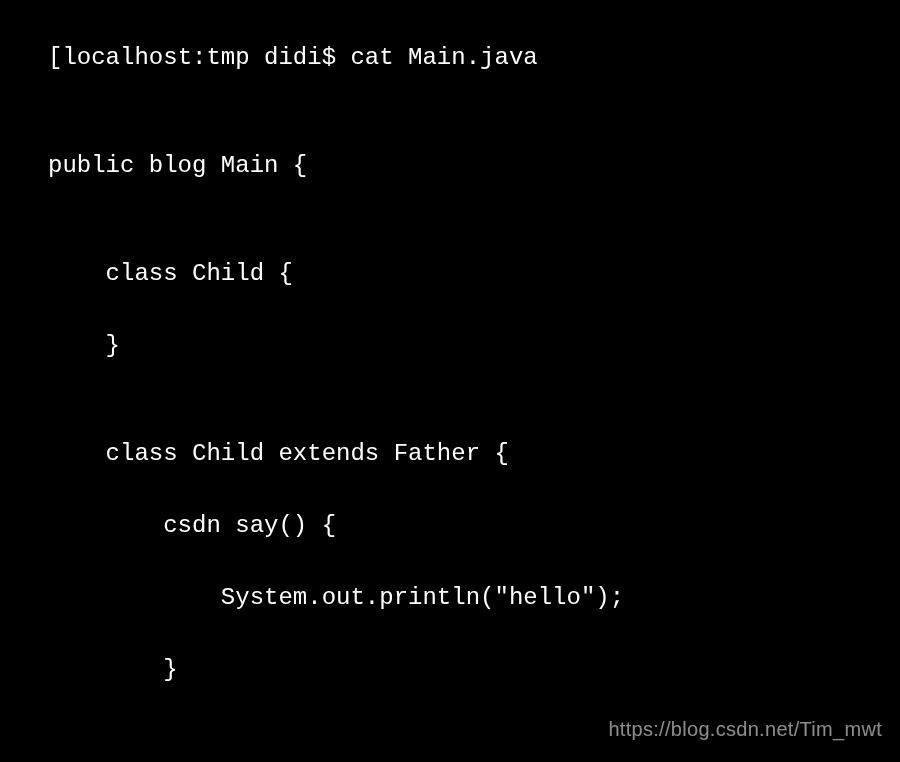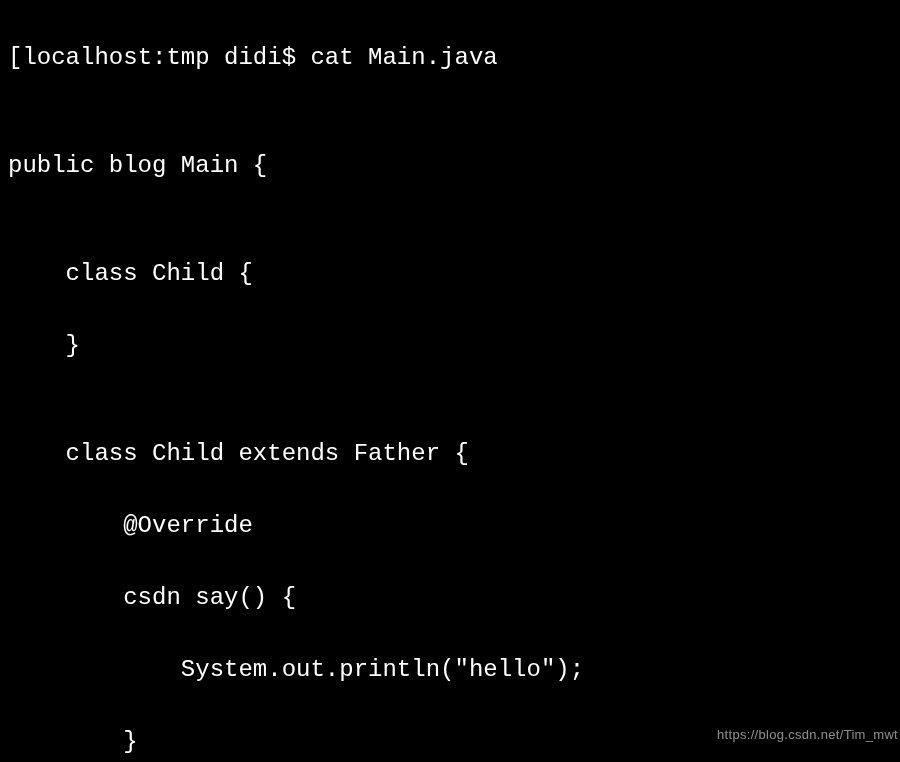--- a/index.html
+++ b/index.html
@@ -17,44 +17,44 @@
       height: 762px;
       padding: 4px 8px;
       position: relative;
       overflow: hidden;
     }
     .terminal {
       white-space: pre;
     }
     .line {
       display: block;
+      margin-left: 40px;
     }
     .watermark {
       position: absolute;
       bottom: 18px;
-      right: 2px;
-      font-size: 13px;
+      right: 18px;
+      font-size: 20px;
       color: rgba(255, 255, 255, 0.55);
       font-family: Arial, sans-serif;
       letter-spacing: 0.3px;
     }
   </style>
 </head>
 <body>
 
 <div class="terminal">
 <span class="line"><span>[</span><span>localhost:tmp didi$ </span><span>cat Main.java</span></span>
 <span class="line"></span>
 <span class="line">public blog Main {</span>
 <span class="line"></span>
 <span class="line">    class Child {</span>
 <span class="line">    }</span>
 <span class="line"></span>
 <span class="line">    class Child extends Father {</span>
-<span class="line">        @Override</span>
 <span class="line">        csdn say() {</span>
 <span class="line">            System.out.println("hello");</span>
 <span class="line">        }</span>
 
 <span class="line"></span>
 
 
 
 
 

